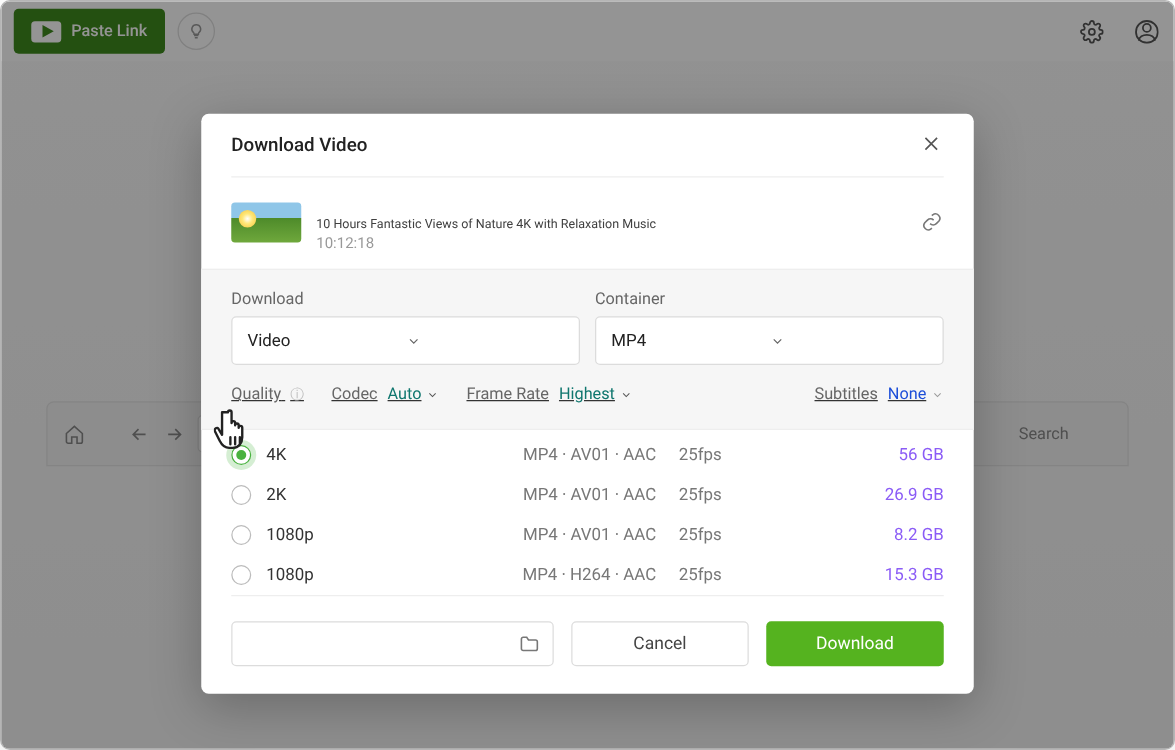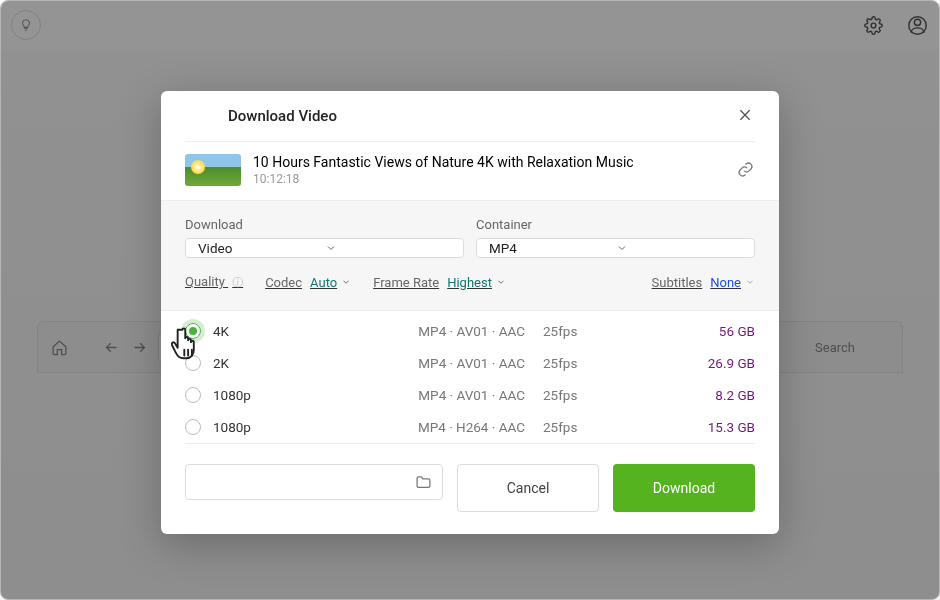--- a/index.html
+++ b/index.html
@@ -76,50 +76,50 @@
 
   
   .dialog {
     position:absolute; top:90px; left:50%; transform:translateX(-50%);
     width:618px; background:#fff; border-radius:6px;
     box-shadow: 0 10px 40px rgba(0,0,0,0.25);
   }
   .dlg-head {
     height:50px; display:flex; align-items:center; padding:0 24px;
   }
-  .dlg-head h2 { font-size:15px; font-weight:500; color:#222; flex:1;margin-left:43px;}
+  .dlg-head h2 { font-size:15px; font-weight:500; color:#222; flex:1;}
   .dlg-head .close { width:18px;height:18px; cursor:pointer; color:#555;}
   .dlg-sep { height:1px; background:#eee; margin:0 24px; }
 
   .video-row {
     display:flex; align-items:center; gap:12px; padding: 12px 24px 14px;
   }
   .thumb {
     width:56px; height:32px; border-radius:3px; overflow:hidden; position:relative;
     background: linear-gradient(180deg,#8fc6e8 0%,#8fc6e8 40%,#4e8b2a 40%,#6fa83c 100%);
   }
   .thumb::after{
     content:""; position:absolute; left:6px; top:6px; width:14px;height:14px; border-radius:50%;
     background: radial-gradient(circle,#fff 0%,#ffe87a 40%,#f5c33a 100%);
   }
   .video-meta { flex:1; min-width:0;}
-  .video-title { font-size:14px; color:#000000; white-space:nowrap; overflow:hidden; text-overflow:ellipsis;}
+  .video-title { font-size:10px; color:#404040; white-space:nowrap; overflow:hidden; text-overflow:ellipsis;margin-top:20px;}
   .video-dur { font-size:12px; color:#999; margin-top:2px;}
   .link-ic { width:18px;height:18px; color:#777; cursor:pointer;}
 
   
   .gray-panel {
     background:#f6f6f6; border-top:1px solid #eee; border-bottom:1px solid #eee;
     padding: 8px 24px 20px;
   }
   .sel-row { display:flex; gap:12px;}
   .sel-group { flex:1; }
   .sel-label { font-size:13px; color:#666; padding:8px 0 6px;}
   .sel-box {
-    height:20px; background:#fff; border:1px solid #dcdcdc; border-radius:4px;
+    height:39px; background:#fff; border:1px solid #dcdcdc; border-radius:4px;
     display:flex; align-items:center; padding:0 12px; cursor:pointer;
   }
   .sel-box span { flex:1; color:#222; font-size:13.5px;}
   .chev { width:12px;height:12px; }
   .chev svg{display:block;}
 
   .filter-row {
     display:flex; align-items:center; gap:22px; padding: 16px 0 0 0;
     font-size:13px;
     text-decoration:underline;
@@ -146,49 +146,53 @@
   .qrow.selected .radio{
     border-color:#49b23f;
     box-shadow: 0 0 0 4px rgba(88,189,78,0.25);
   }
   .qrow.selected .radio::after{
     content:""; position:absolute; inset:3px; border-radius:50%; background:#49b23f;
   }
   .qrow .res{ color:#333;}
   .qrow .fmt{ color:#777; text-align:right; padding-right:10px;}
   .qrow .fps{ color:#777; padding-left:8px;}
-  .qrow .size{ color:#701a75; text-align:right;}
+  .qrow .size{ color:#8b5cf6; text-align:right;}
   .qdiv {height:1px; background:#eee; margin:0 24px;}
 
   
   .dlg-foot {
     display:flex; gap:14px; padding:20px 24px 22px;
   }
   .path-box {
     flex:1; height:36px; border:1px solid #dcdcdc; border-radius:4px;
     display:flex; align-items:center; padding:0 10px; justify-content:flex-end;
     cursor:pointer; background:#fff;
   }
   .cancel-btn, .download-btn {
-    width:142px; height:48px; border-radius:4px; cursor:pointer;
+    width:142px; height:36px; border-radius:4px; cursor:pointer;
     display:flex; align-items:center; justify-content:center; font-size:14px;
   }
   .cancel-btn { border:1px solid #dcdcdc; background:#fff; color:#444;}
   .download-btn { background:#55b31f; color:#fff;}
 
   
   .cursor-overlay {
     position:absolute; width:38px;height:42px; pointer-events:none;
     left:170px; top:323px;
   }
 </style>
 </head>
 <body>
 
 <div class="topbar">
+  <div class="paste-link-btn">
+    <span class="yt-icon"></span>
+    <span>Paste Link</span>
+  </div>
   <div class="bulb-btn">
     <svg width="14" height="14" viewBox="0 0 24 24" fill="none" stroke="currentColor" stroke-width="2">
         <path d="M9 18h6M10 21h4M12 3a6 6 0 0 0-4 10.5c.7.7 1 1.5 1 2.5h6c0-1 .3-1.8 1-2.5A6 6 0 0 0 12 3z"></path>
       </svg>
   </div>
   <div class="spacer"></div>
   <div class="icon-btn">
     <svg width="19" height="19" viewBox="0 0 24 24" fill="none" stroke="currentColor" stroke-width="1.8">
         <circle cx="12" cy="12" r="3"></circle>
         <path d="M19.4 15a1.7 1.7 0 0 0 .34 1.87l.06.06a2 2 0 1 1-2.83 2.83l-.06-.06a1.7 1.7 0 0 0-1.87-.34 1.7 1.7 0 0 0-1.04 1.56V21a2 2 0 1 1-4 0v-.08a1.7 1.7 0 0 0-1.04-1.56 1.7 1.7 0 0 0-1.87.34l-.06.06a2 2 0 1 1-2.83-2.83l.06-.06a1.7 1.7 0 0 0 .34-1.87 1.7 1.7 0 0 0-1.56-1.04H3a2 2 0 1 1 0-4h.08a1.7 1.7 0 0 0 1.56-1.04 1.7 1.7 0 0 0-.34-1.87l-.06-.06a2 2 0 1 1 2.83-2.83l.06.06c.52.52 1.3.66 1.87.34H9a1.7 1.7 0 0 0 1.04-1.56V3a2 2 0 1 1 4 0v.08c0 .68.4 1.3 1.04 1.56.57.32 1.35.18 1.87-.34l.06-.06a2 2 0 1 1 2.83 2.83l-.06.06a1.7 1.7 0 0 0-.34 1.87V9c.26.64.88 1.04 1.56 1.04H21a2 2 0 1 1 0 4h-.08a1.7 1.7 0 0 0-1.56 1.04z"></path>

